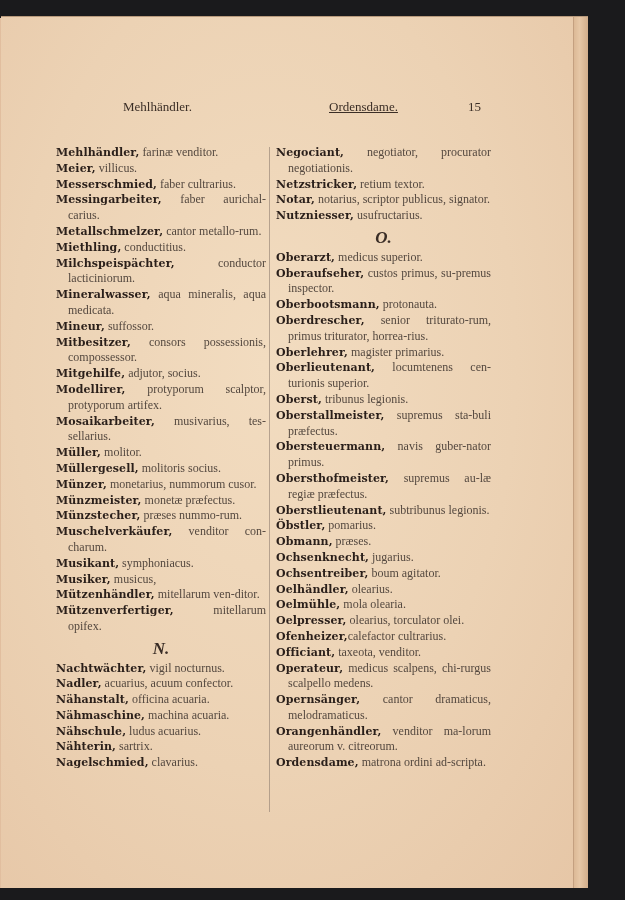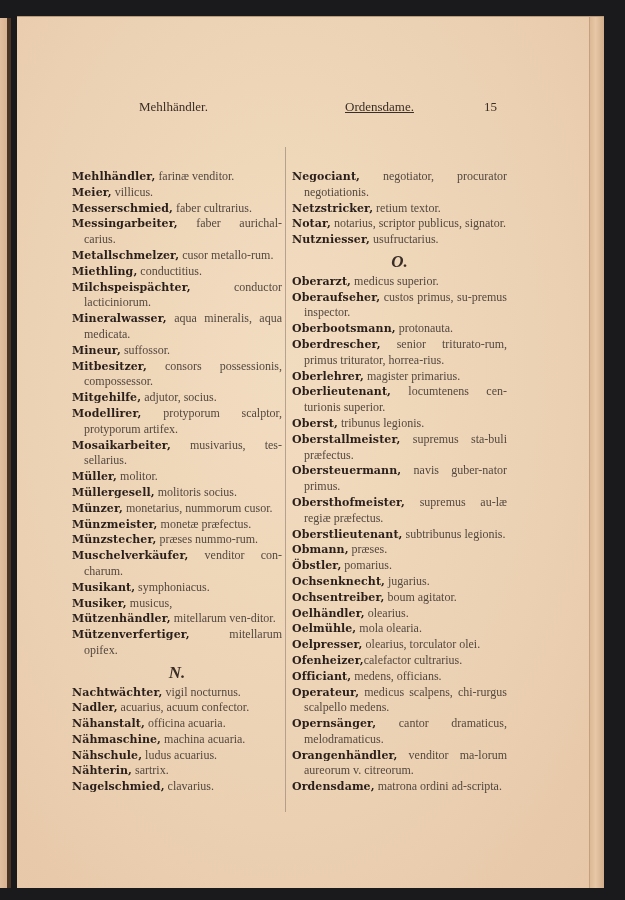--- a/index.html
+++ b/index.html
@@ -11,41 +11,40 @@
   }
   .left-strip {
     position: absolute; left: 0; top: 18px; width: 7px; height: 870px;
     background: linear-gradient(90deg, #e2bfa0, #d9b391);
   }
   .binding-line {
     position: absolute; left: 7px; top: 18px; width: 4px; height: 870px;
     background: #4a3424;
   }
   .page {
-    position: absolute; left: 17px; top: 16px; width: 587px; height: 871px;
+    position: absolute; left: 1px; top: 16px; width: 587px; height: 871px;
     background: radial-gradient(ellipse at 45% 40%, #f2dcc0 0%, #ecd2b4 55%, #e6c6a6 100%);
     border-top: 1px solid #b89a7c;
   }
   .page-edge {
     position: absolute; right: 0; top: 0; width: 14px; height: 100%;
     background: linear-gradient(90deg, #dcb996, #e6c7a6 40%, #d1ad8b);
     border-left: 1px solid #c4a080;
   }
   .running-head {
     position: absolute; top: 82px; left: 0; width: 100%;
     font-size: 13px; color: #3b2e26;
   }
   .rh-left { position: absolute; left: 122px; }
   .rh-center { position: absolute; left: 328px; text-decoration: underline; }
   .rh-page { position: absolute; left: 467px; }
   .column {
     position: absolute; top: 128px; width: 210px;
     font-size: 12px; line-height: 15.8px; color: #463a33;
     text-align: justify;
-    margin-top: 24px;
   }
   .col-left { left: 55px; }
   .col-right { left: 275px; width: 215px; }
   .divider {
     position: absolute; left: 268px; top: 130px; width: 1px; height: 665px;
     background: #9c8a7a; opacity: 0.7;
   }
   .entry { padding-left: 12px; text-indent: -12px; margin: 0; }
   .hw {
     font-family: "DejaVu Serif", serif; font-weight: bold;
@@ -72,21 +71,21 @@
     <span class="rh-page">15</span>
   </div>
 
   <div class="divider"></div>
 
   <div class="column col-left" id="col-left">
       <p class="entry"><span class="hw">Mehlhändler,</span><span class="gl"> farinæ venditor.</span></p>
       <p class="entry"><span class="hw">Meier,</span><span class="gl"> villicus.</span></p>
       <p class="entry"><span class="hw">Messerschmied,</span><span class="gl"> faber cultrarius.</span></p>
       <p class="entry"><span class="hw">Messingarbeiter,</span><span class="gl"> faber aurichal-carius.</span></p>
-      <p class="entry"><span class="hw">Metallschmelzer,</span><span class="gl"> cusor metallo-rum.</span></p>
+      <p class="entry"><span class="hw">Metallschmelzer,</span><span class="gl"> cantor metallo-rum.</span></p>
       <p class="entry"><span class="hw">Miethling,</span><span class="gl"> conductitius.</span></p>
       <p class="entry"><span class="hw">Milchspeispächter,</span><span class="gl"> conductor lacticiniorum.</span></p>
       <p class="entry"><span class="hw">Mineralwasser,</span><span class="gl"> aqua mineralis, aqua medicata.</span></p>
       <p class="entry"><span class="hw">Mineur,</span><span class="gl"> suffossor.</span></p>
       <p class="entry"><span class="hw">Mitbesitzer,</span><span class="gl"> consors possessionis, compossessor.</span></p>
       <p class="entry"><span class="hw">Mitgehilfe,</span><span class="gl"> adjutor, socius.</span></p>
       <p class="entry"><span class="hw">Modellirer,</span><span class="gl"> protyporum scalptor, protyporum artifex.</span></p>
       <p class="entry"><span class="hw">Mosaikarbeiter,</span><span class="gl"> musivarius, tes-sellarius.</span></p>
       <p class="entry"><span class="hw">Müller,</span><span class="gl"> molitor.</span></p>
       <p class="entry"><span class="hw">Müllergesell,</span><span class="gl"> molitoris socius.</span></p>
@@ -117,27 +116,27 @@
       <p class="entry"><span class="hw">Oberaufseher,</span><span class="gl"> custos primus, su-premus inspector.</span></p>
       <p class="entry"><span class="hw">Oberbootsmann,</span><span class="gl"> protonauta.</span></p>
       <p class="entry"><span class="hw">Oberdrescher,</span><span class="gl"> senior triturato-rum, primus triturator, horrea-rius.</span></p>
       <p class="entry"><span class="hw">Oberlehrer,</span><span class="gl"> magister primarius.</span></p>
       <p class="entry"><span class="hw">Oberlieutenant,</span><span class="gl"> locumtenens cen-turionis superior.</span></p>
       <p class="entry"><span class="hw">Oberst,</span><span class="gl"> tribunus legionis.</span></p>
       <p class="entry"><span class="hw">Oberstallmeister,</span><span class="gl"> supremus sta-buli præfectus.</span></p>
       <p class="entry"><span class="hw">Obersteuermann,</span><span class="gl"> navis guber-nator primus.</span></p>
       <p class="entry"><span class="hw">Obersthofmeister,</span><span class="gl"> supremus au-læ regiæ præfectus.</span></p>
       <p class="entry"><span class="hw">Oberstlieutenant,</span><span class="gl"> subtribunus legionis.</span></p>
+      <p class="entry"><span class="hw">Öbstler,</span><span class="gl"> pomarius.</span></p>
       <p class="entry"><span class="hw">Obmann,</span><span class="gl"> præses.</span></p>
-      <p class="entry"><span class="hw">Öbstler,</span><span class="gl"> pomarius.</span></p>
       <p class="entry"><span class="hw">Ochsenknecht,</span><span class="gl"> jugarius.</span></p>
       <p class="entry"><span class="hw">Ochsentreiber,</span><span class="gl"> boum agitator.</span></p>
       <p class="entry"><span class="hw">Oelhändler,</span><span class="gl"> olearius.</span></p>
       <p class="entry"><span class="hw">Oelmühle,</span><span class="gl"> mola olearia.</span></p>
       <p class="entry"><span class="hw">Oelpresser,</span><span class="gl"> olearius, torculator olei.</span></p>
       <p class="entry"><span class="hw">Ofenheizer,</span><span class="gl">calefactor cultrarius.</span></p>
-      <p class="entry"><span class="hw">Officiant,</span><span class="gl"> medens, officians.</span></p>
+      <p class="entry"><span class="hw">Officiant,</span><span class="gl"> taxeota, venditor.</span></p>
       <p class="entry"><span class="hw">Operateur,</span><span class="gl"> medicus scalpens, chi-rurgus scalpello medens.</span></p>
       <p class="entry"><span class="hw">Opernsänger,</span><span class="gl"> cantor dramaticus, melodramaticus.</span></p>
       <p class="entry"><span class="hw">Orangenhändler,</span><span class="gl"> venditor ma-lorum aureorum v. citreorum.</span></p>
       <p class="entry"><span class="hw">Ordensdame,</span><span class="gl"> matrona ordini ad-scripta.</span></p>
     </div>
 </div>
 
 </body></html>

